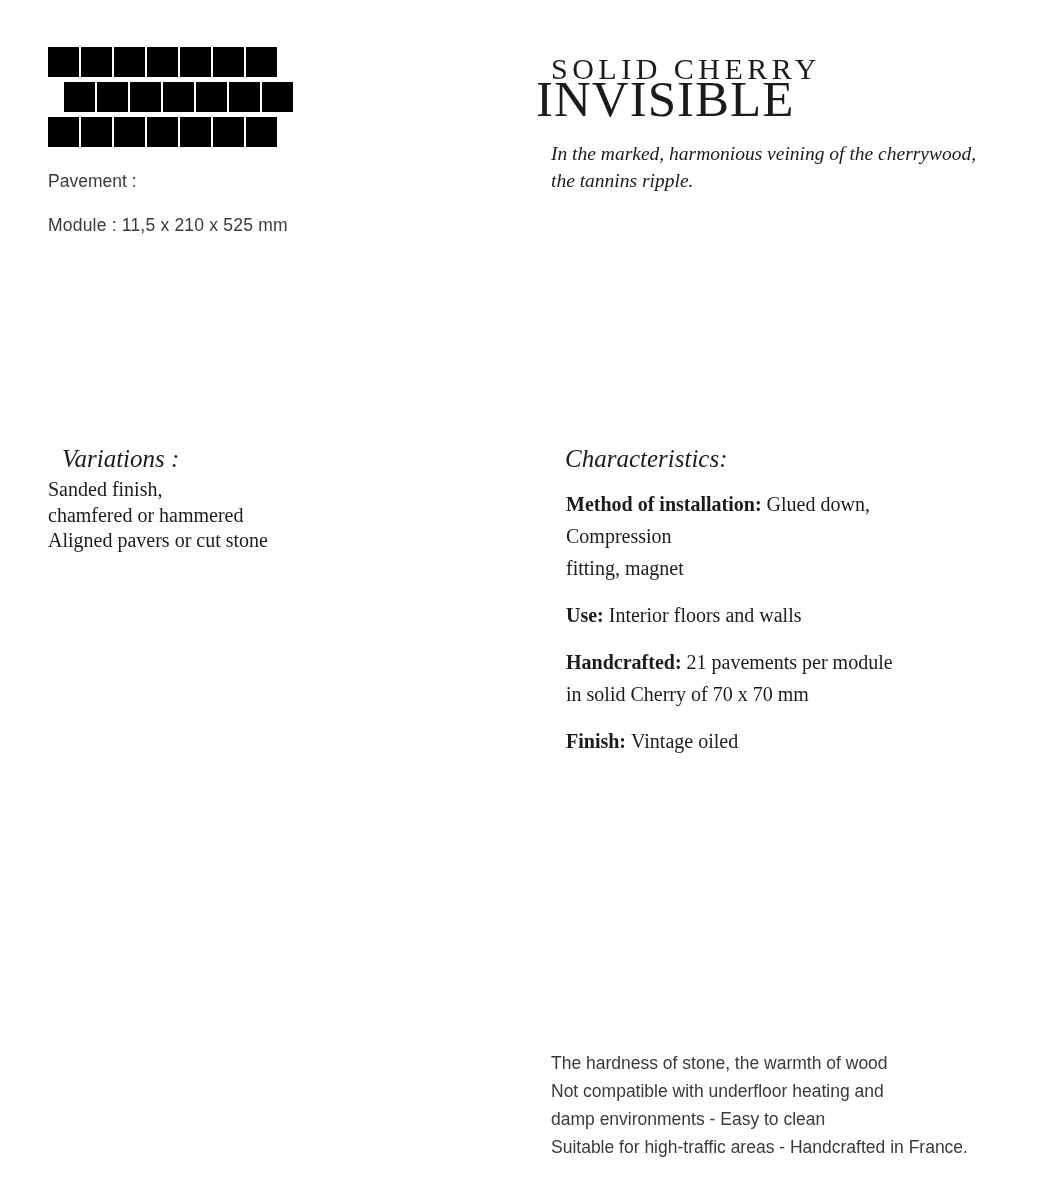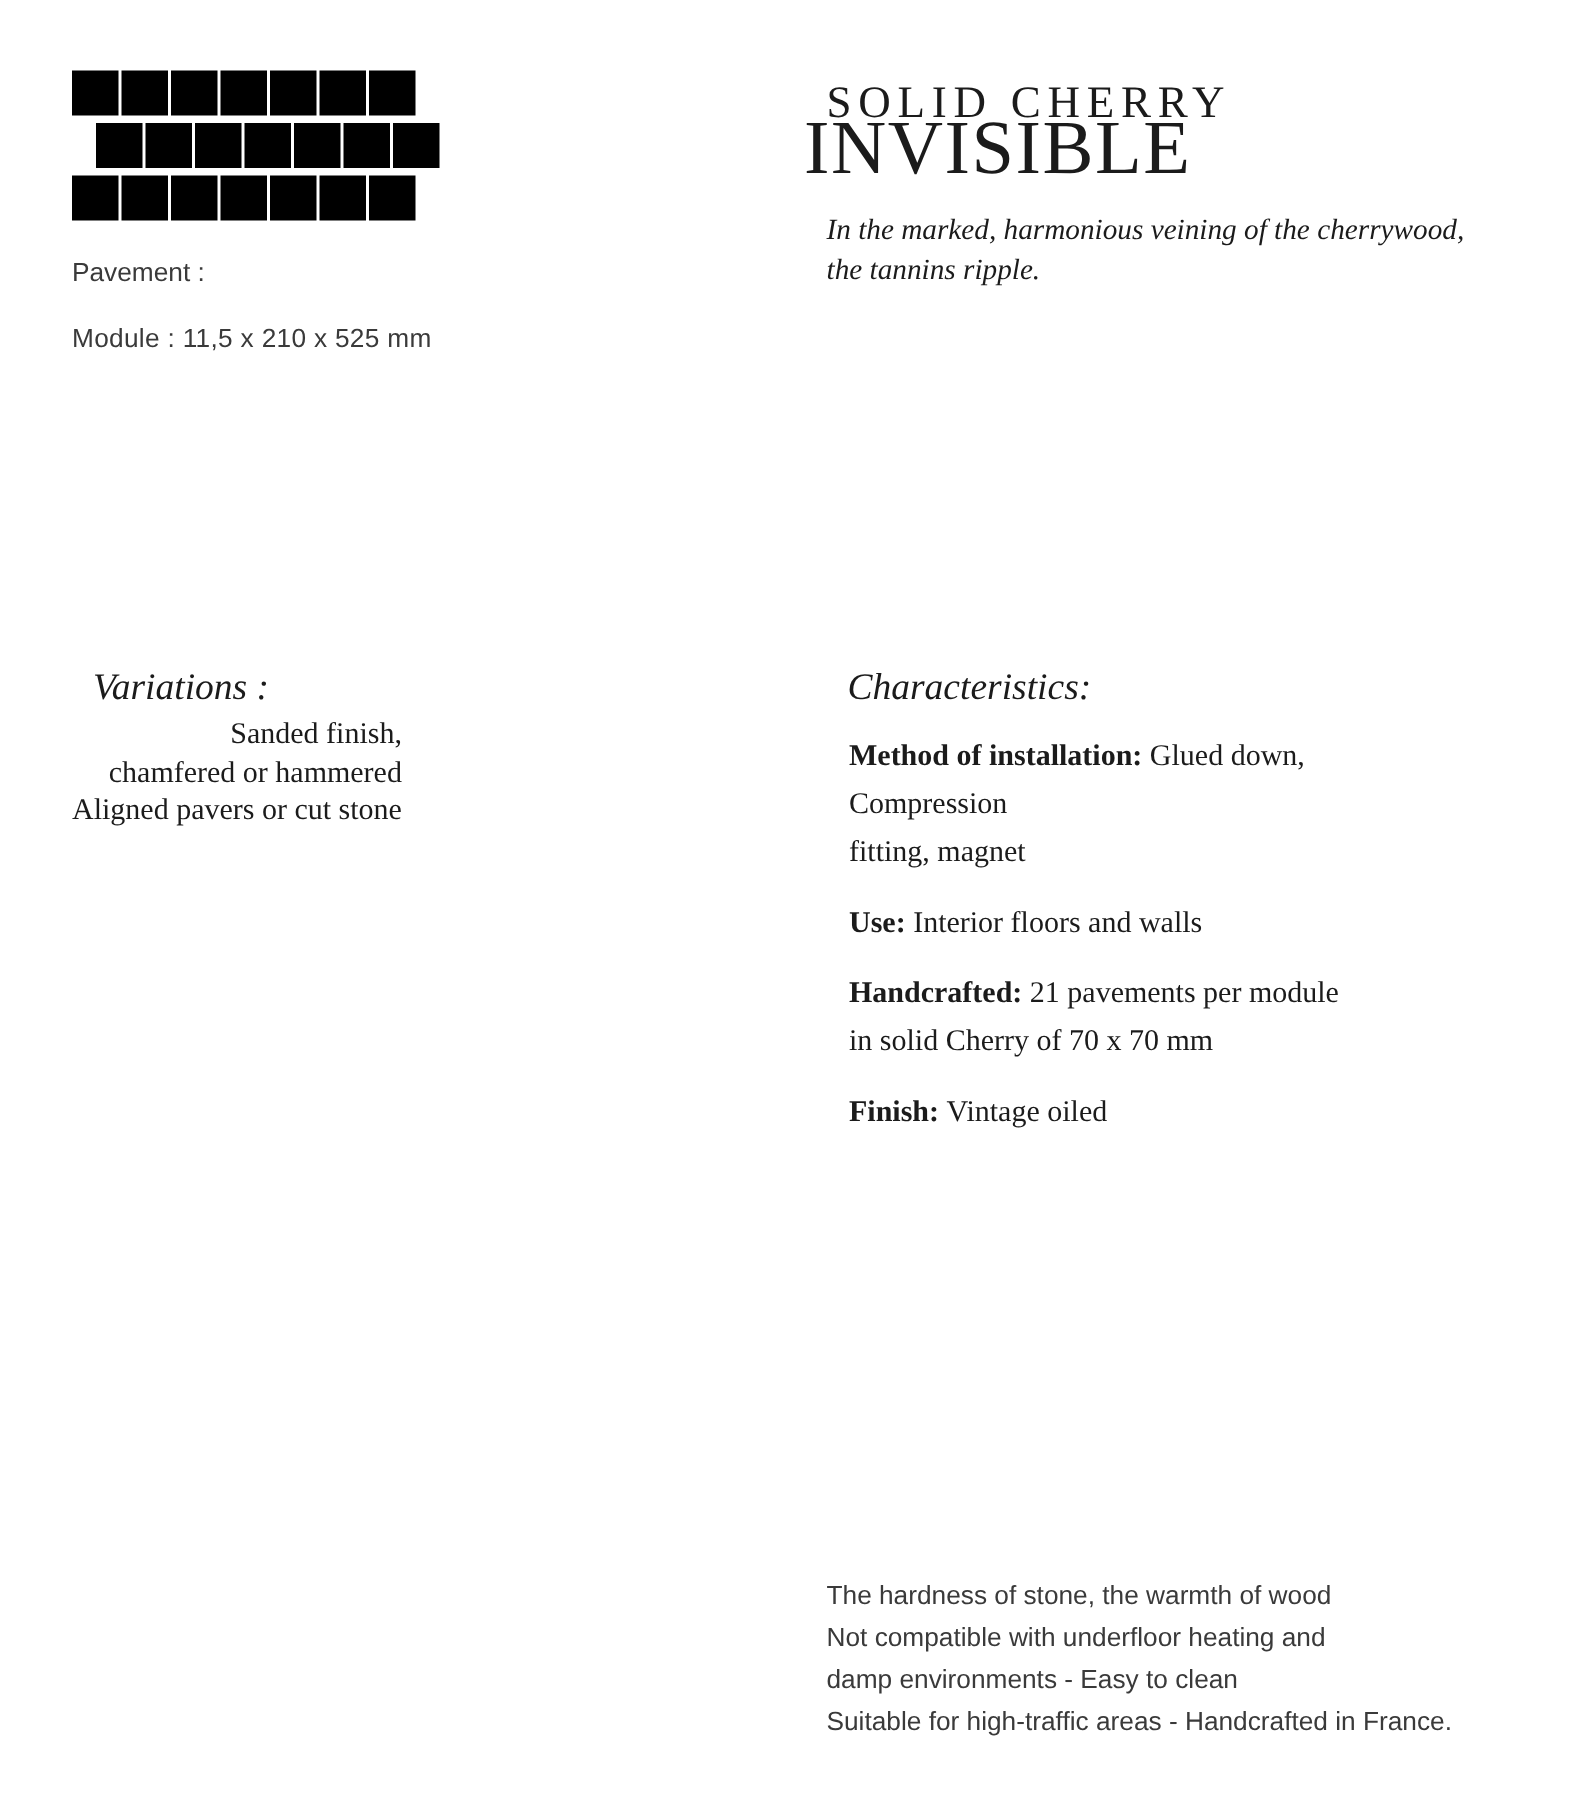--- a/index.html
+++ b/index.html
@@ -55,21 +55,21 @@
     position:absolute;margin:14px;
     font-style:italic;font-weight:400;
     font-size:25px;color:var(--ink);
   }
   .variations-title{left:48px;top:431px;}
   .char-title{left:551px;top:431px;font-family:Liberation Serif, serif;}
   
   .variations-body{
     position:absolute;left:48px;top:477px;
     font-size:20px;line-height:25.5px;
-    white-space:pre-line;color:var(--ink);text-align:right;
+    white-space:pre-line;color:var(--ink);
   }
   
   .char-list{
     position:absolute;left:551px;top:473px;width:440px;
     font-size:20px;color:var(--ink);
   }
   .char-item{margin:15px;line-height:32px;white-space:pre-line;}
   .char-item strong{font-weight:700;}
   
   .footnote{

